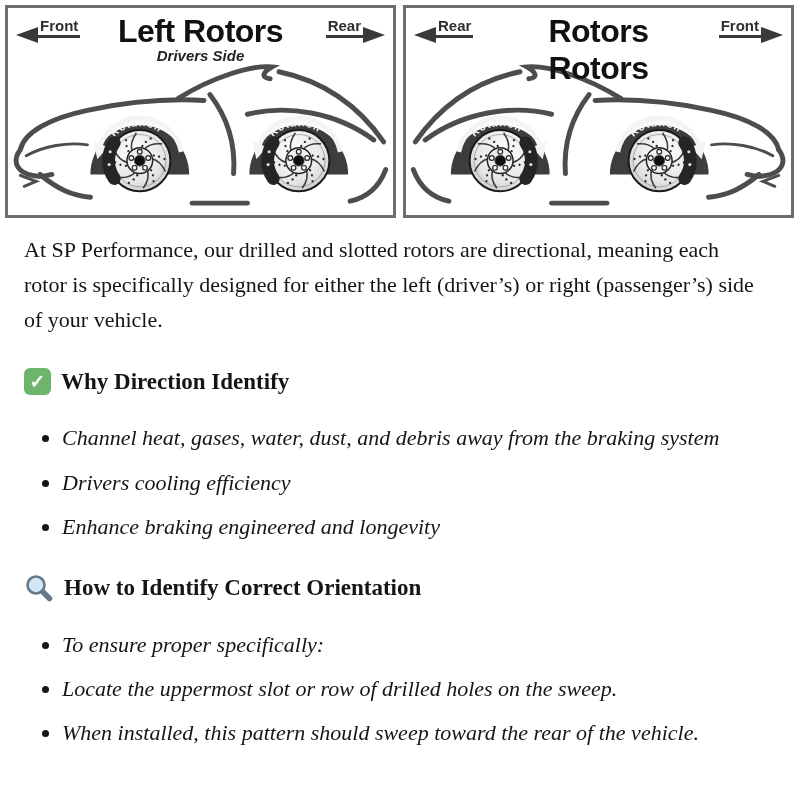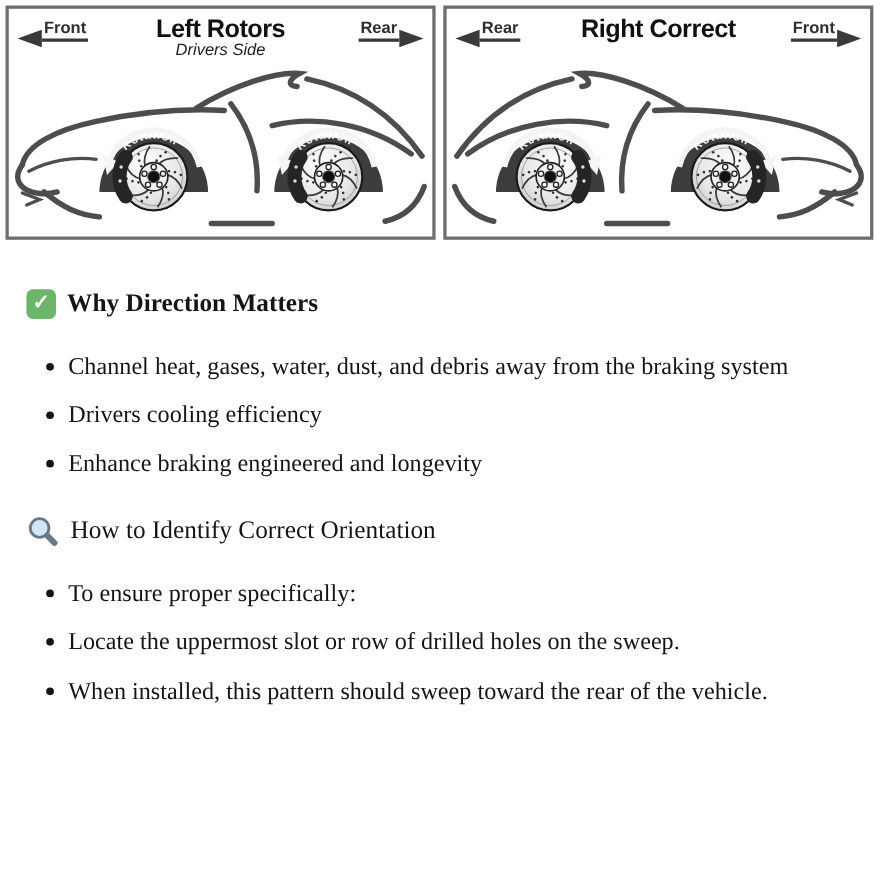--- a/index.html
+++ b/index.html
@@ -18,43 +18,43 @@
   .dir-text { font-weight:700; font-size:15px; color:#2e2e2e;
               border-bottom:3px solid #3a3a3a; padding:0 2px 1px 2px; }
   .tri-left  { width:0; height:0; border-top:8px solid transparent;
                border-bottom:8px solid transparent; border-right:22px solid #3a3a3a;
                margin-bottom:-5px; }
   .tri-right { width:0; height:0; border-top:8px solid transparent;
                border-bottom:8px solid transparent; border-left:22px solid #3a3a3a;
                margin-bottom:-5px; }
   .title-block { position:absolute; left:50%; transform:translateX(-50%);
                  text-align:center; top:0; }
-  .panel-title { font-weight:700; font-size:23px; letter-spacing:-0.5px; color:#111; }
-  .panel-subtitle { font-weight:400; font-style:italic; font-size:15px;
+  .panel-title { font-weight:700; font-size:32px; letter-spacing:-0.5px; color:#111; }
+  .panel-subtitle { font-weight:700; font-style:italic; font-size:15px;
                     color:#222; margin-top:-3px; }
   .car-svg { position:absolute; left:0; bottom:2px; width:100%; height:158px; z-index:1; }
 
   
   .body-line { fill:none; stroke:#4d4d4d; stroke-width:5; stroke-linecap:round; }
   .body-line-thin { fill:none; stroke:#4d4d4d; stroke-width:3; stroke-linecap:round; }
   .band { fill:none; stroke:#f4f4f4; stroke-width:5; }
   .rot-text { fill:#f4f4f4; font-family:"Liberation Sans",sans-serif;
               font-size:10.5px; font-weight:700; letter-spacing:1px; }
 
   
   .content { padding:14px 46px 30px 24px; font-size:22px; line-height:1.6; }
   .content p { margin-bottom:18px; }
   h2 { font-size:23px; margin:26px 0 20px 0; display:flex; align-items:center; gap:10px; }
-  h2.regular { font-weight:400; }
+  h2.regular { font-weight:700; }
   .check-emoji { display:inline-flex; width:27px; height:27px; border-radius:6px;
                  background:#6cb56a; color:#fff; font-family:"Liberation Sans",sans-serif;
                  font-weight:700; font-size:19px; align-items:center; justify-content:center;
                  flex:0 0 auto; }
   .mag-icon { flex:0 0 auto; }
-  ul { margin:0 0 20px 0; padding-left:38px; }
+  ul { margin:0 0 20px 0; padding-left:38px;font-style:italic; }
   li { margin-bottom:9px; }
 </style>
 </head>
 <body>
 
 <svg width="0" height="0" style="position:absolute" aria-hidden="true">
   <defs>
     <radialGradient id="rotorGrad" cx="40%" cy="35%" r="75%">
       <stop offset="0%" stop-color="#ffffff"></stop>
       <stop offset="65%" stop-color="#e6e6e6"></stop>
@@ -163,21 +163,21 @@
     </svg>
   </div>
 
   <div class="panel">
     <div class="panel-header">
       <div class="dir-label">
         <span class="tri-left"></span>
         <span class="dir-text">Rear</span>
       </div>
       <div class="title-block">
-        <div class="panel-title">Right Correct</div>
+        <div class="panel-title">Rotors Rotors</div>
       </div>
       <div class="dir-label">
         <span class="dir-text">Front</span>
         <span class="tri-right"></span>
       </div>
     </div>
     <svg class="car-svg" viewBox="0 0 385 160" preserveAspectRatio="xMidYMax meet">
       <g transform="translate(385,0) scale(-1,1)">
           <use href="#carbody"></use>
         </g>
@@ -200,24 +200,25 @@
         </g>
         <use href="#rotorSym" transform="scale(-1,1)"></use>
         <use href="#caliperSym" transform="scale(-1,1)"></use>
       </g>
     </svg>
   </div>
 </div>
 
 <div class="content">
 
+  <p>At SP Performance, our drilled and slotted rotors are directional, meaning each rotor is specifically designed for either the left (driver’s) or right (passenger’s) side of your vehicle.</p>
 
   <h2>
     <span class="check-emoji">✓</span>
-    <span>Why Direction Matters</span>
+    <span>Why Direction Identify</span>
   </h2>
 
 
   <ul>
     <li>Channel heat, gases, water, dust, and debris away from the braking system</li>
     <li>Drivers cooling efficiency</li>
     <li>Enhance braking engineered and longevity</li>
   </ul>
 
   <h2 class="regular">

